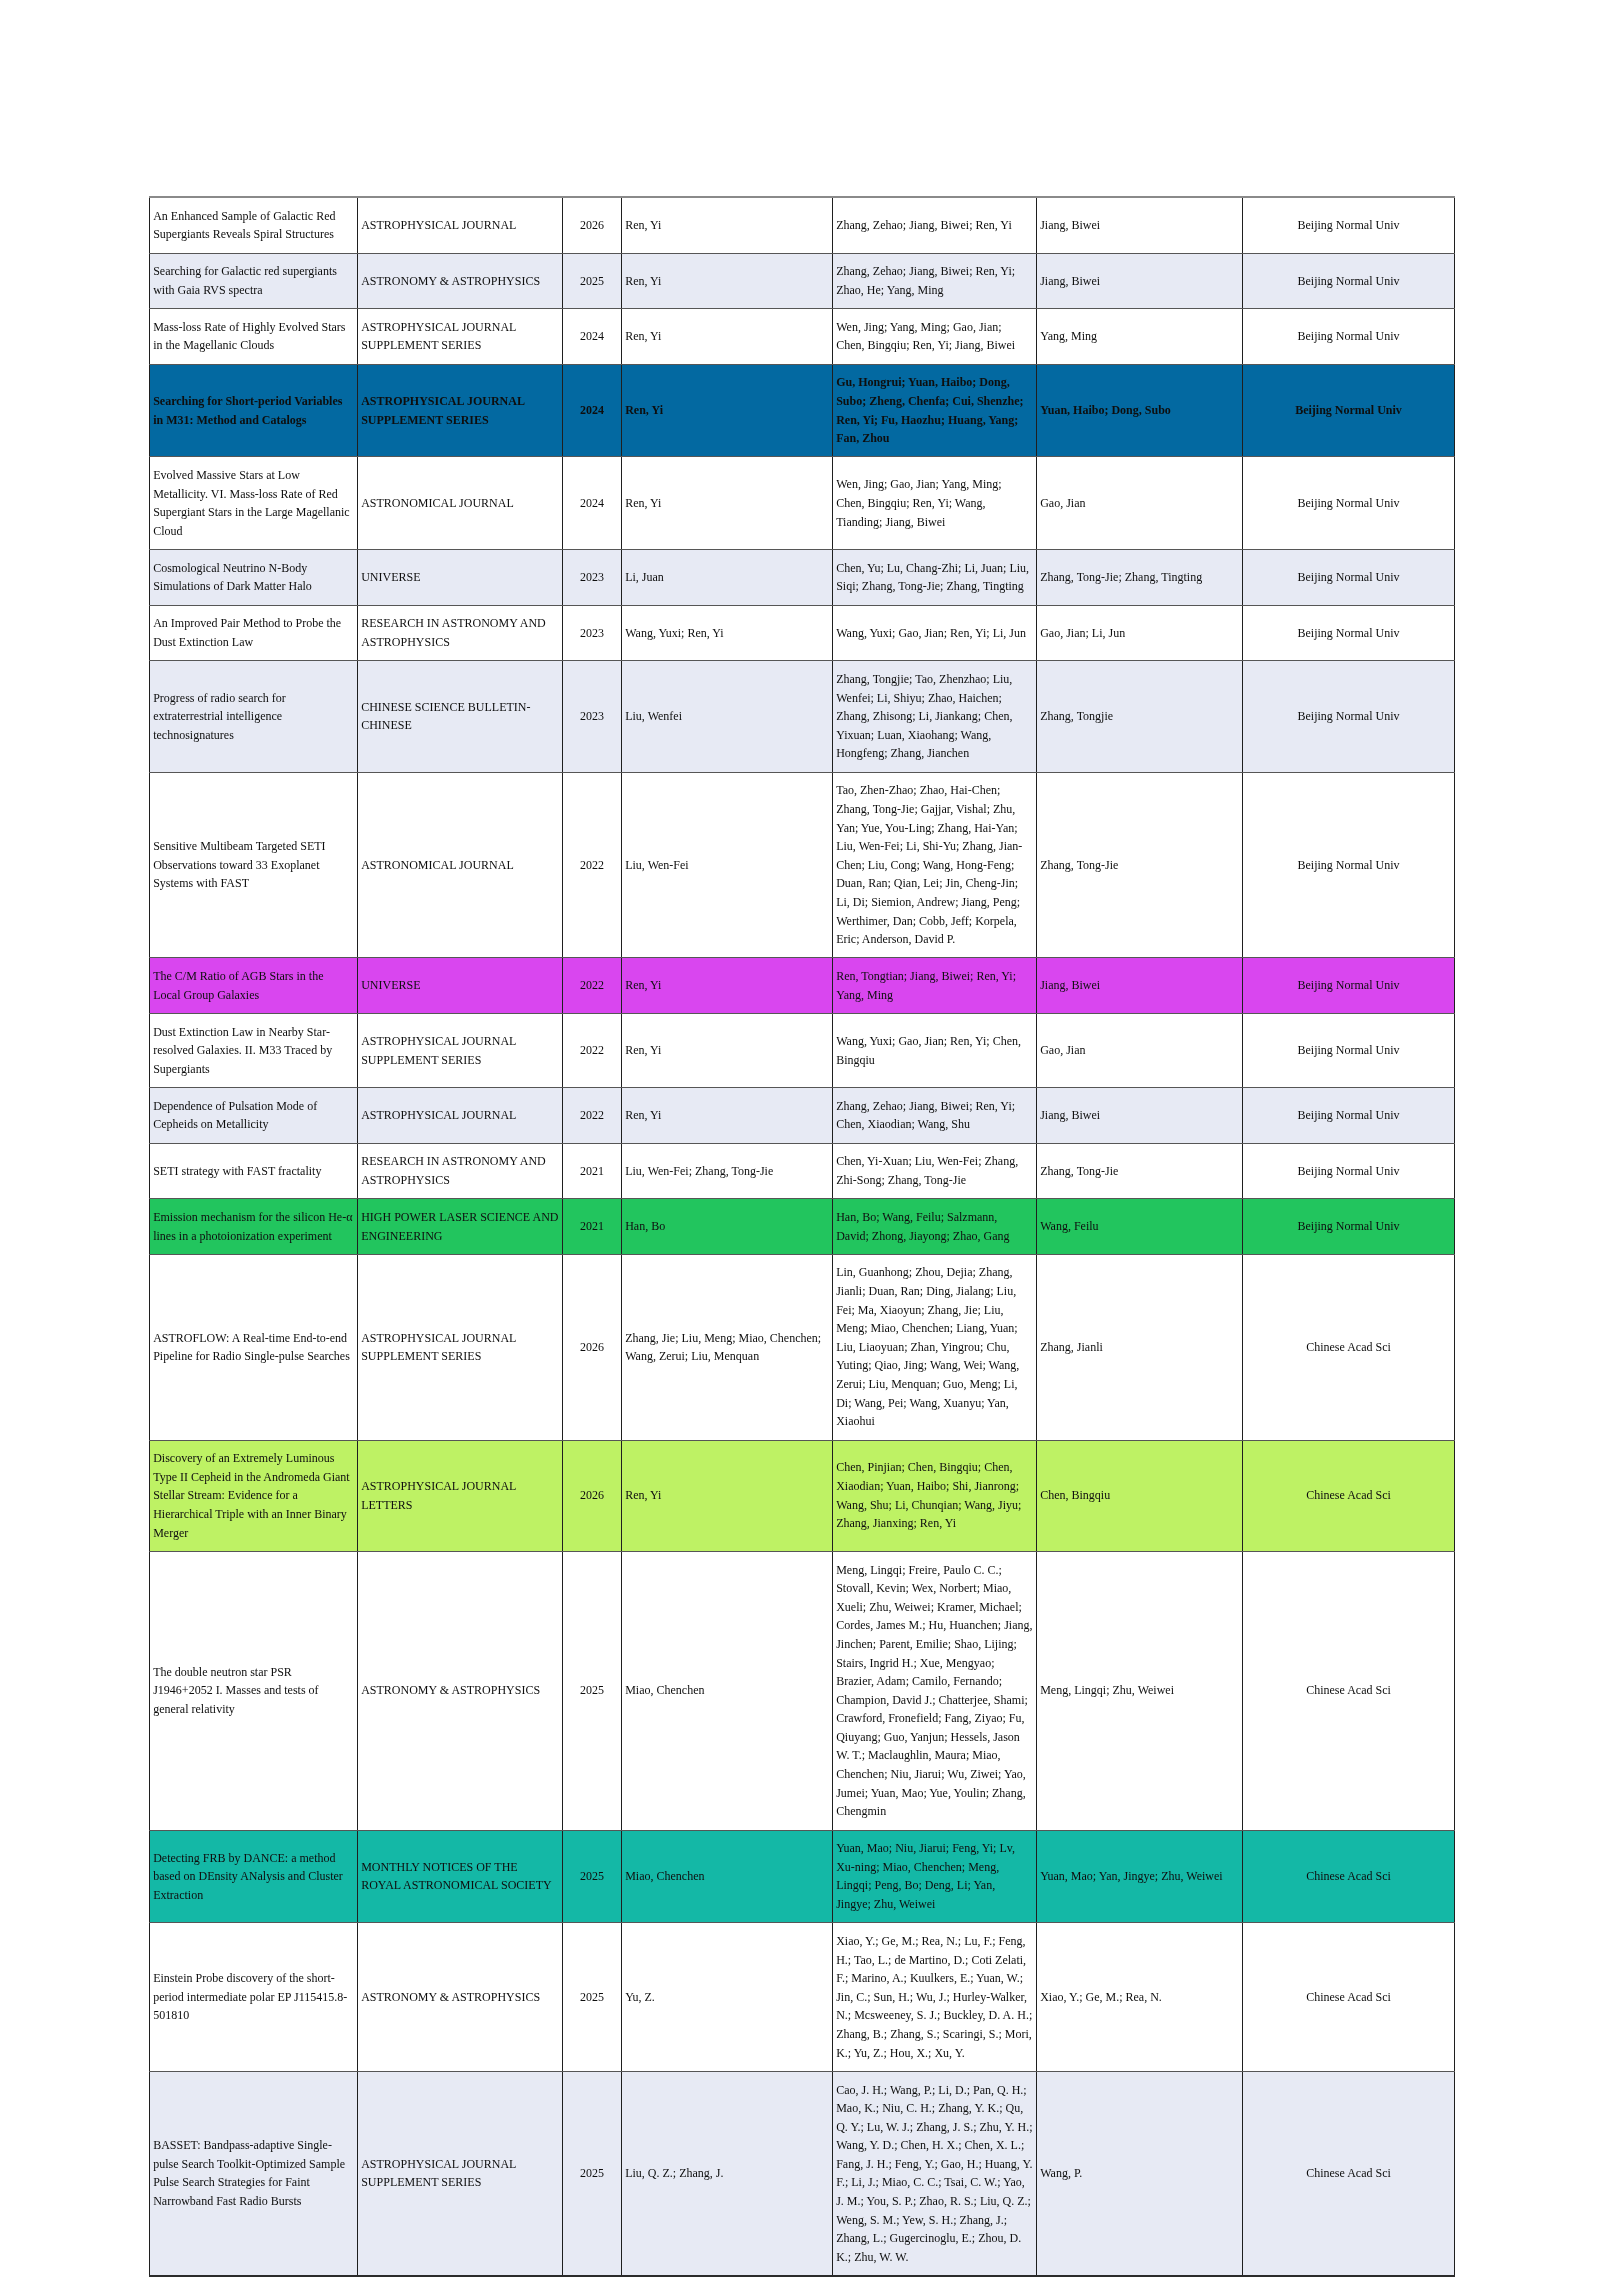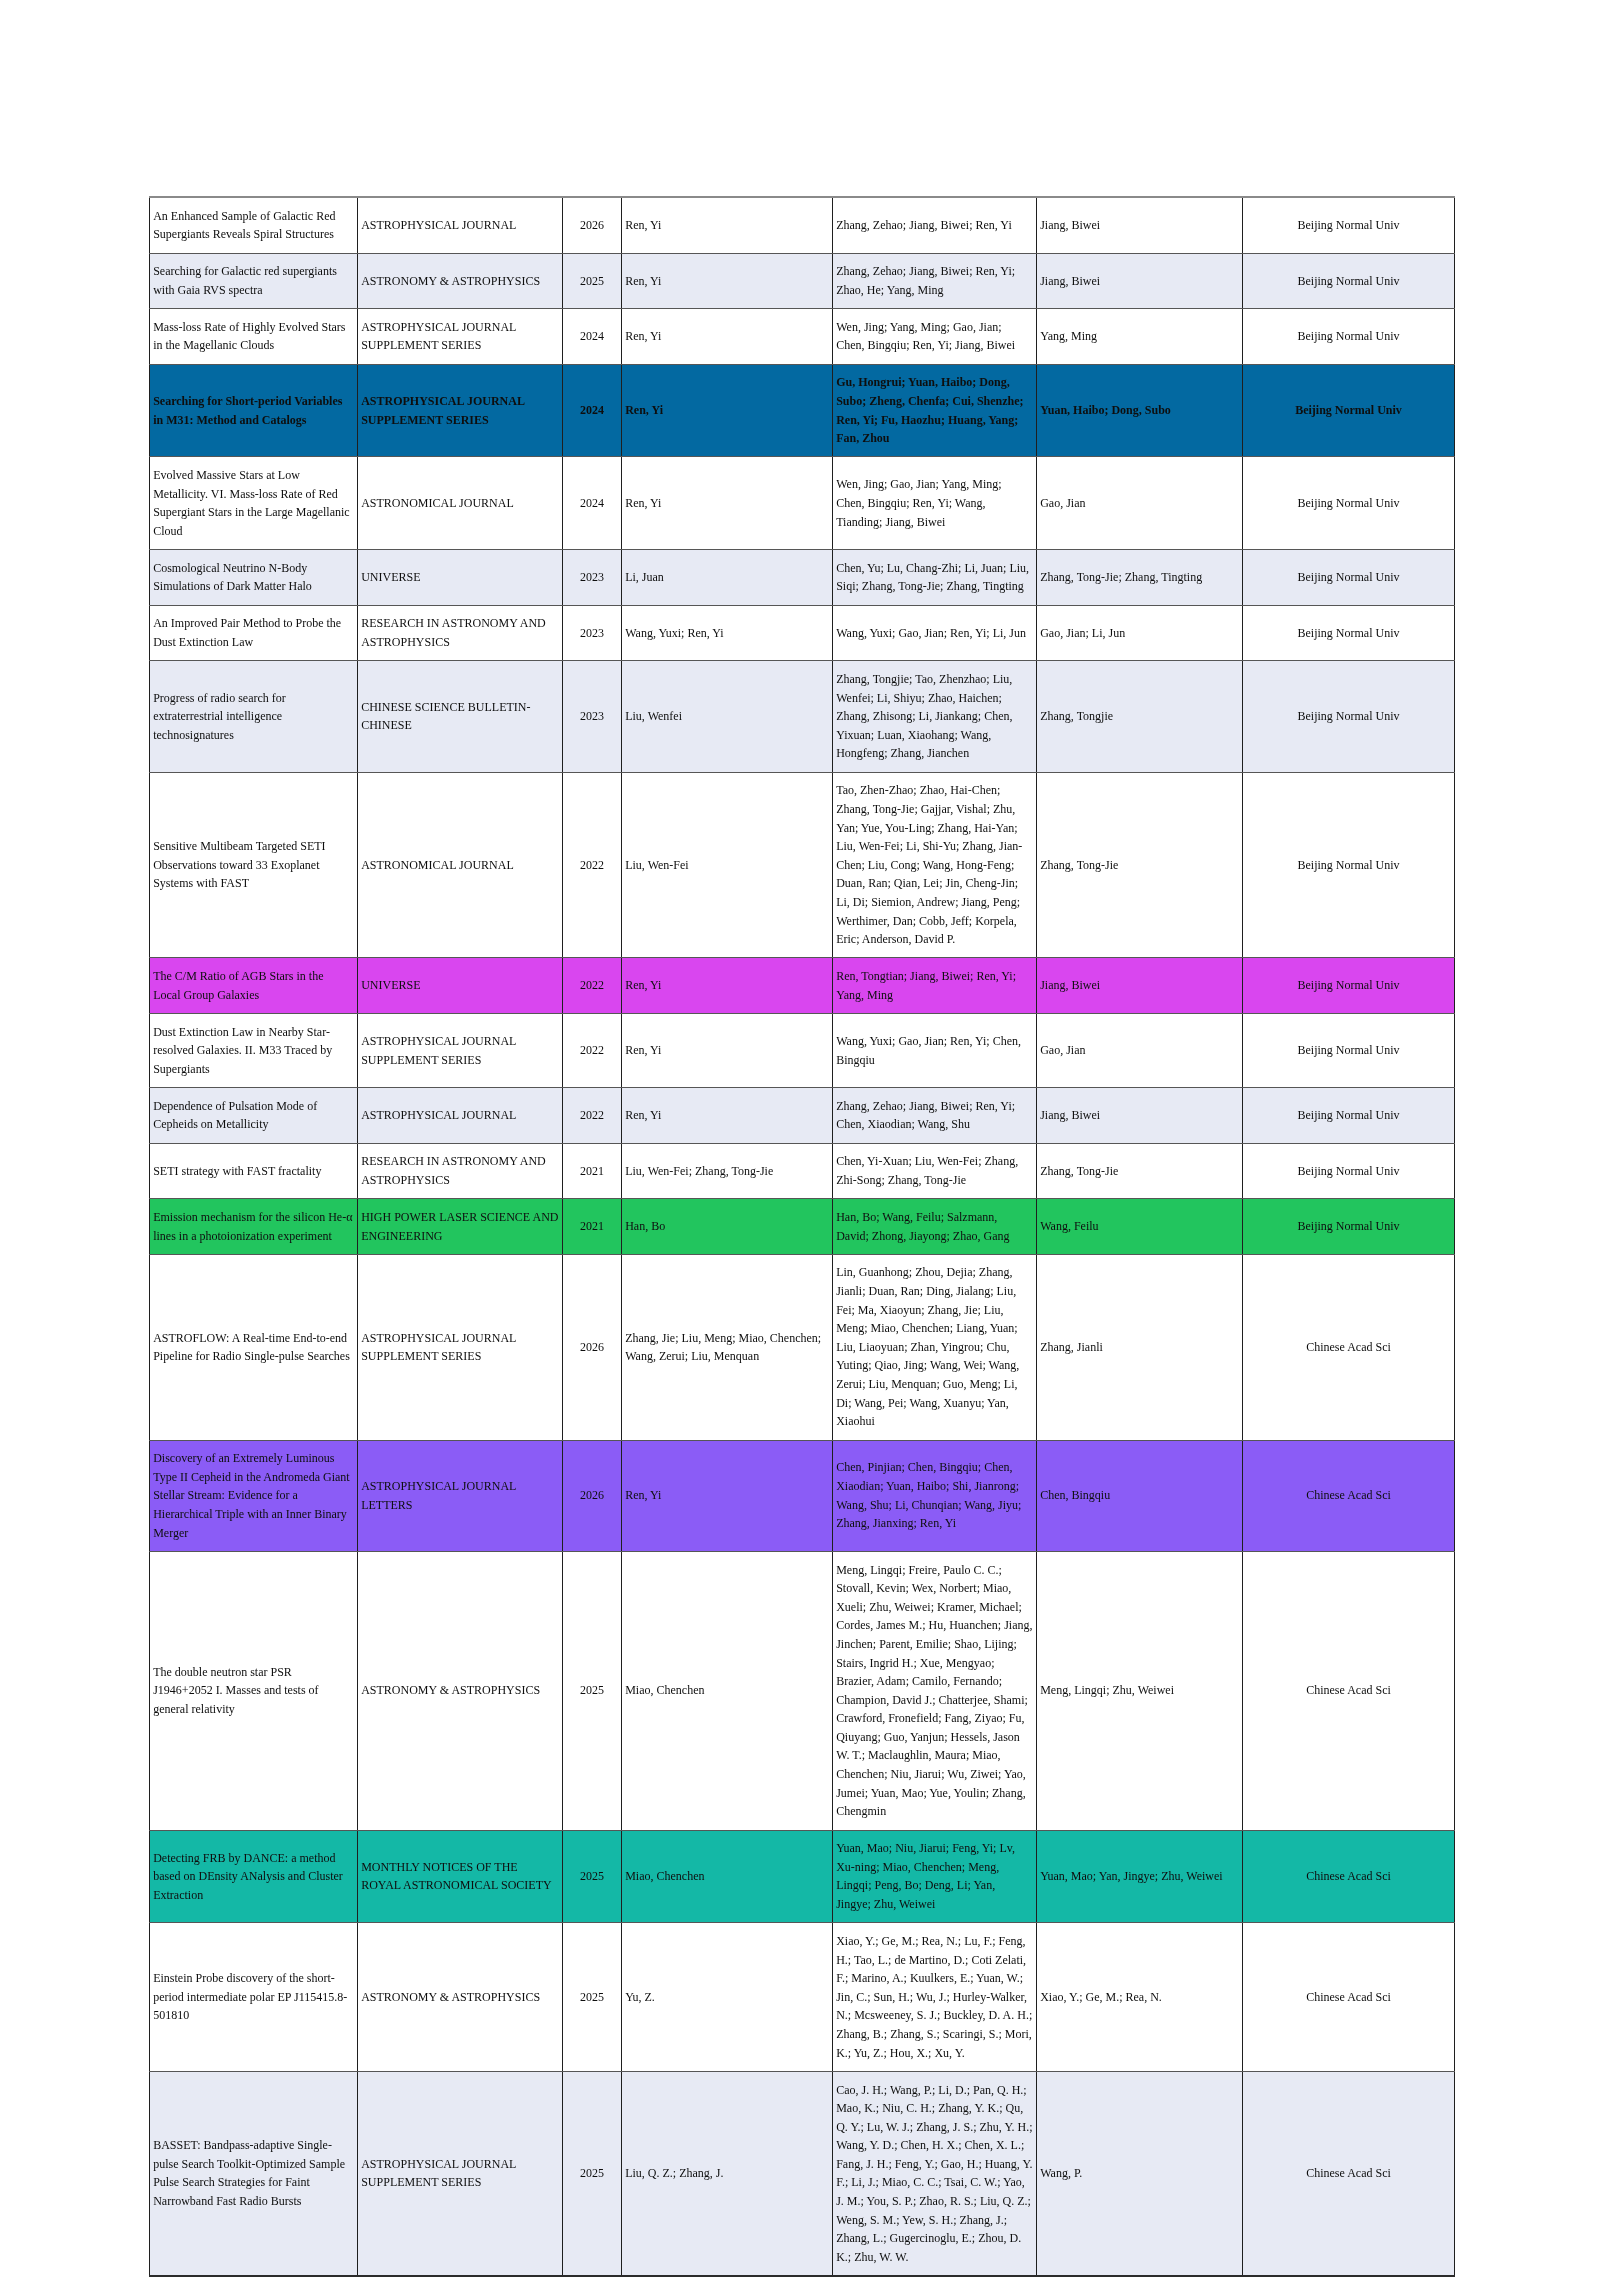--- a/index.html
+++ b/index.html
@@ -185,21 +185,21 @@
   </tr>
         <tr>
     <td class="c-title">ASTROFLOW: A Real-time End-to-end Pipeline for Radio Single-pulse Searches</td>
     <td class="c-journal">ASTROPHYSICAL JOURNAL SUPPLEMENT SERIES</td>
     <td class="c-year">2026</td>
     <td class="c-authors">Zhang, Jie; Liu, Meng; Miao, Chenchen; Wang, Zerui; Liu, Menquan</td>
     <td class="c-all-authors">Lin, Guanhong; Zhou, Dejia; Zhang, Jianli; Duan, Ran; Ding, Jialang; Liu, Fei; Ma, Xiaoyun; Zhang, Jie; Liu, Meng; Miao, Chenchen; Liang, Yuan; Liu, Liaoyuan; Zhan, Yingrou; Chu, Yuting; Qiao, Jing; Wang, Wei; Wang, Zerui; Liu, Menquan; Guo, Meng; Li, Di; Wang, Pei; Wang, Xuanyu; Yan, Xiaohui</td>
     <td class="c-corresponding">Zhang, Jianli</td>
     <td class="c-affiliation">Chinese Acad Sci</td>
   </tr>
-        <tr style="background-color: #8b5cf6; border-radius: 13px;">
+        <tr style="background-color: #bef264; border-radius: 13px;">
     <td class="c-title">Discovery of an Extremely Luminous Type II Cepheid in the Andromeda Giant Stellar Stream: Evidence for a Hierarchical Triple with an Inner Binary Merger</td>
     <td class="c-journal">ASTROPHYSICAL JOURNAL LETTERS</td>
     <td class="c-year">2026</td>
     <td class="c-authors">Ren, Yi</td>
     <td class="c-all-authors">Chen, Pinjian; Chen, Bingqiu; Chen, Xiaodian; Yuan, Haibo; Shi, Jianrong; Wang, Shu; Li, Chunqian; Wang, Jiyu; Zhang, Jianxing; Ren, Yi</td>
     <td class="c-corresponding">Chen, Bingqiu</td>
     <td class="c-affiliation">Chinese Acad Sci</td>
   </tr>
         <tr>
     <td class="c-title">The double neutron star PSR J1946+2052 I. Masses and tests of general relativity</td>

